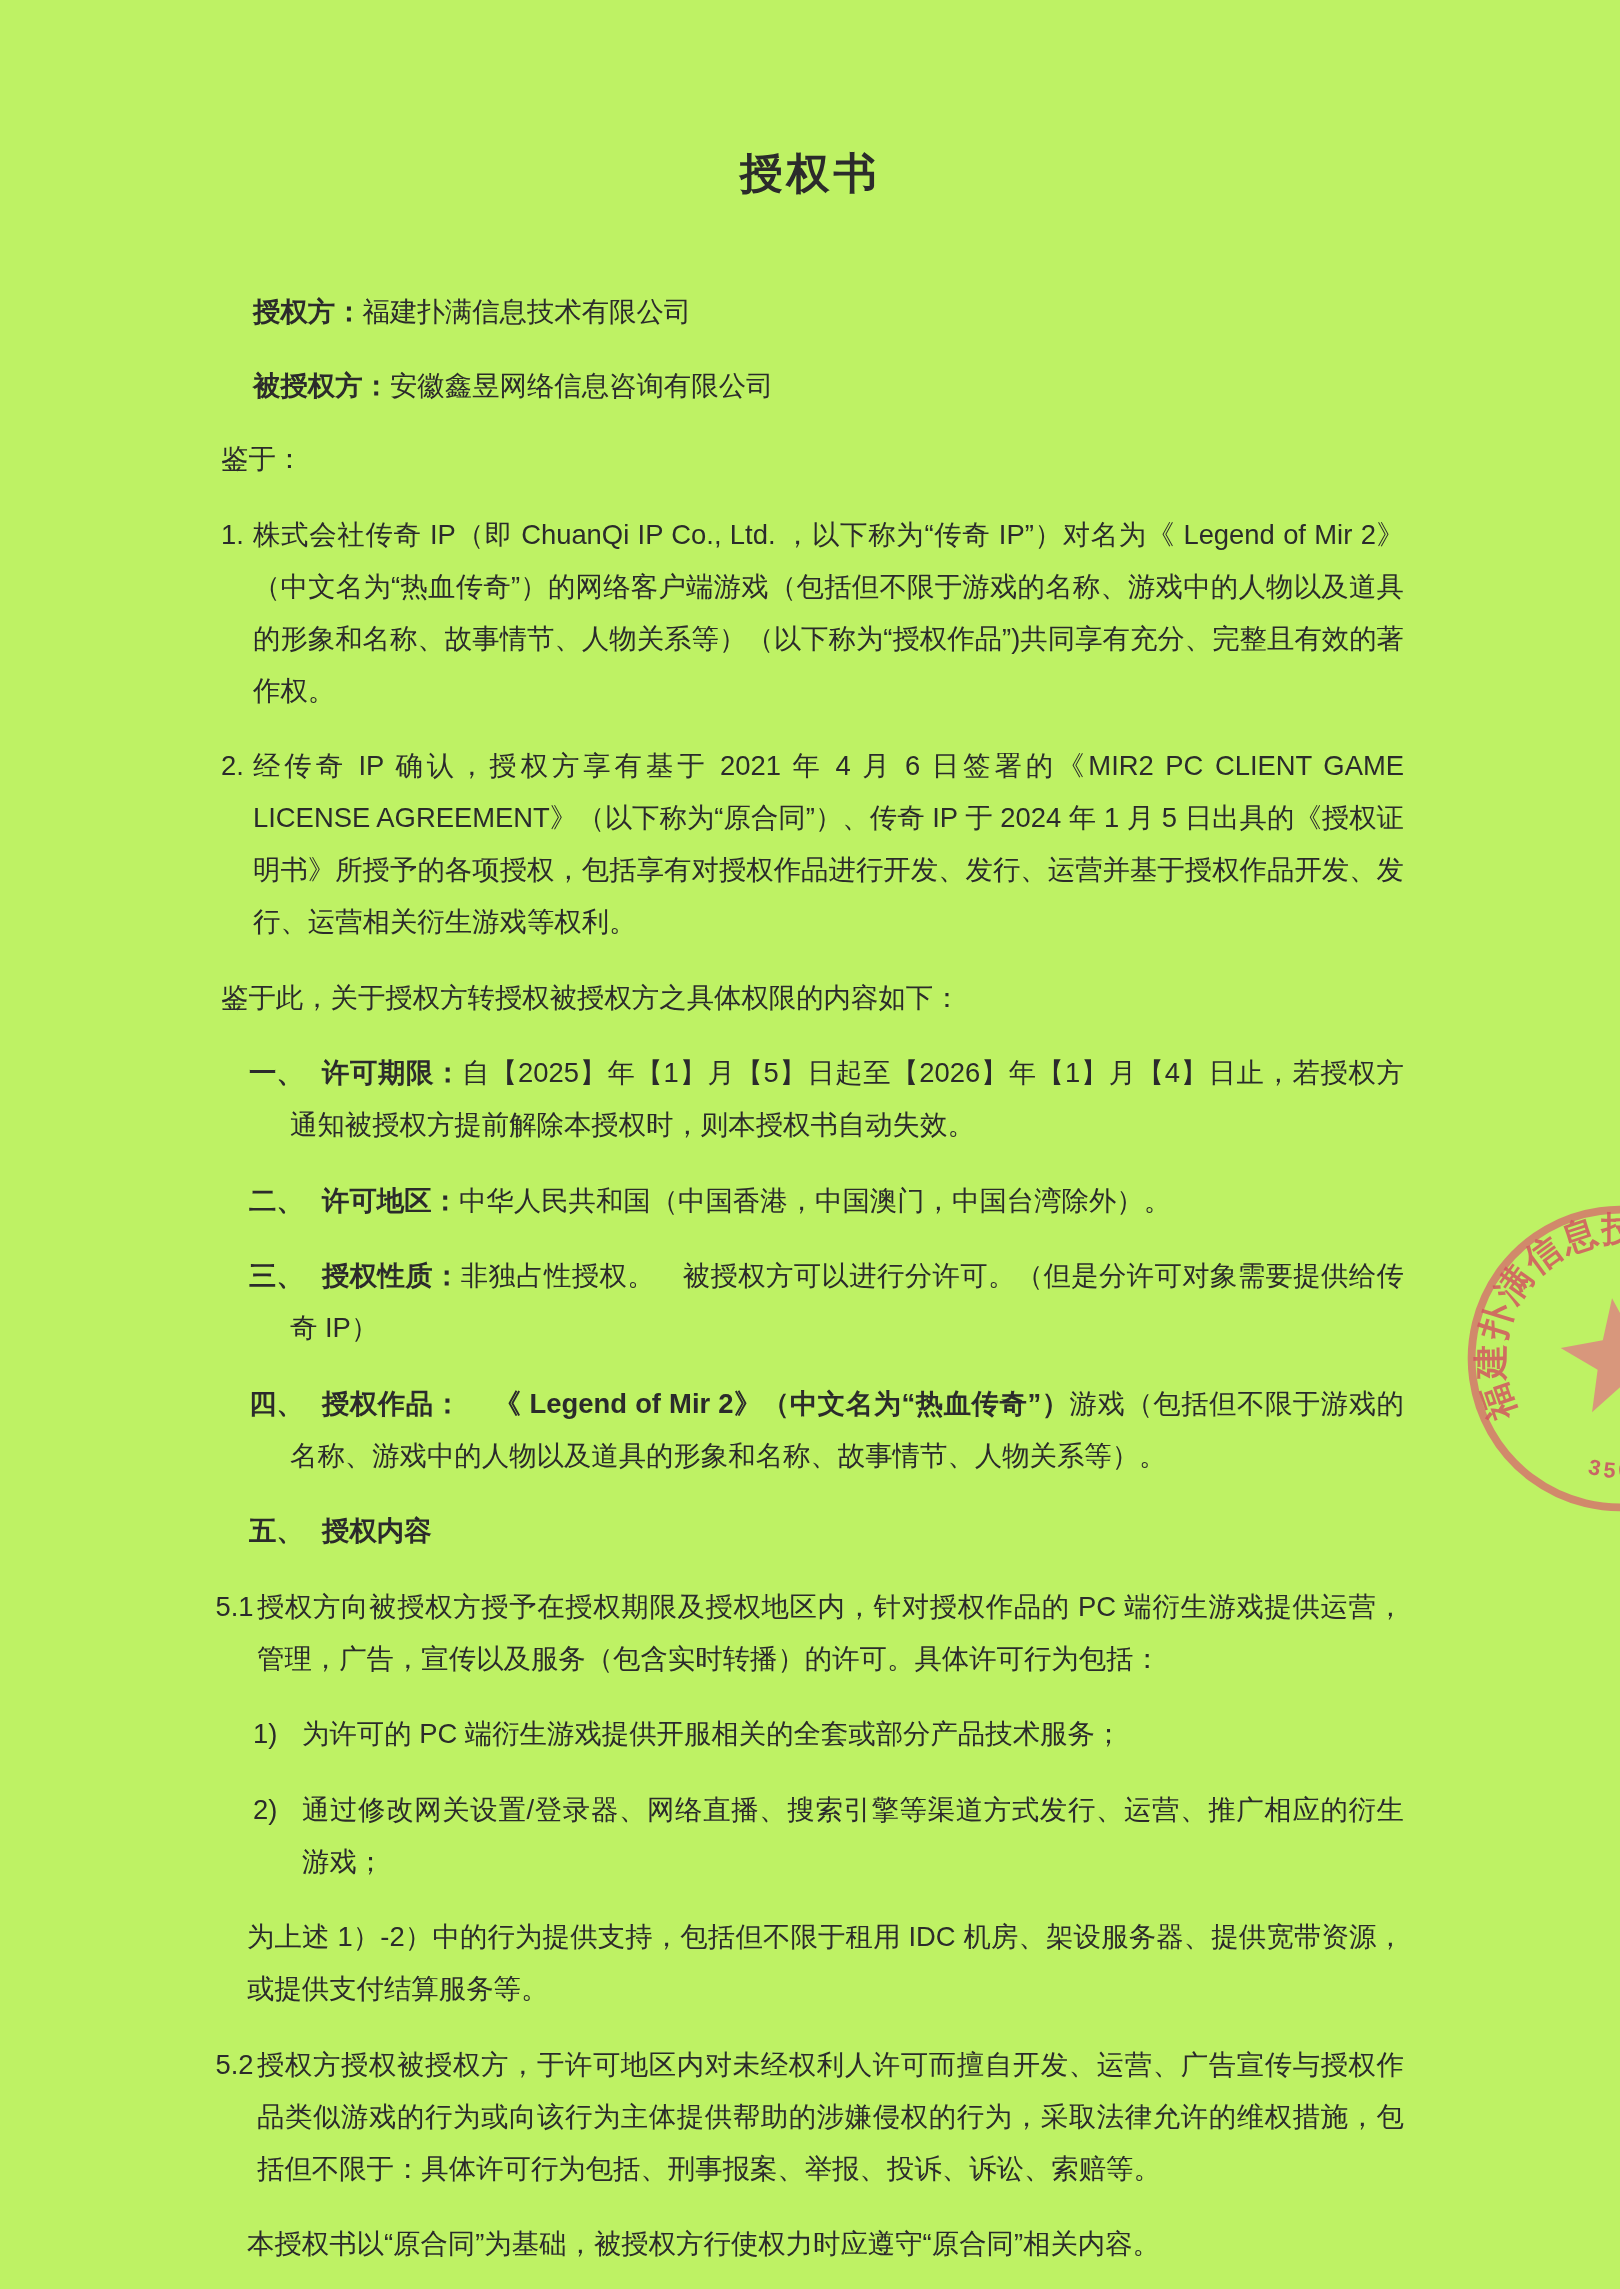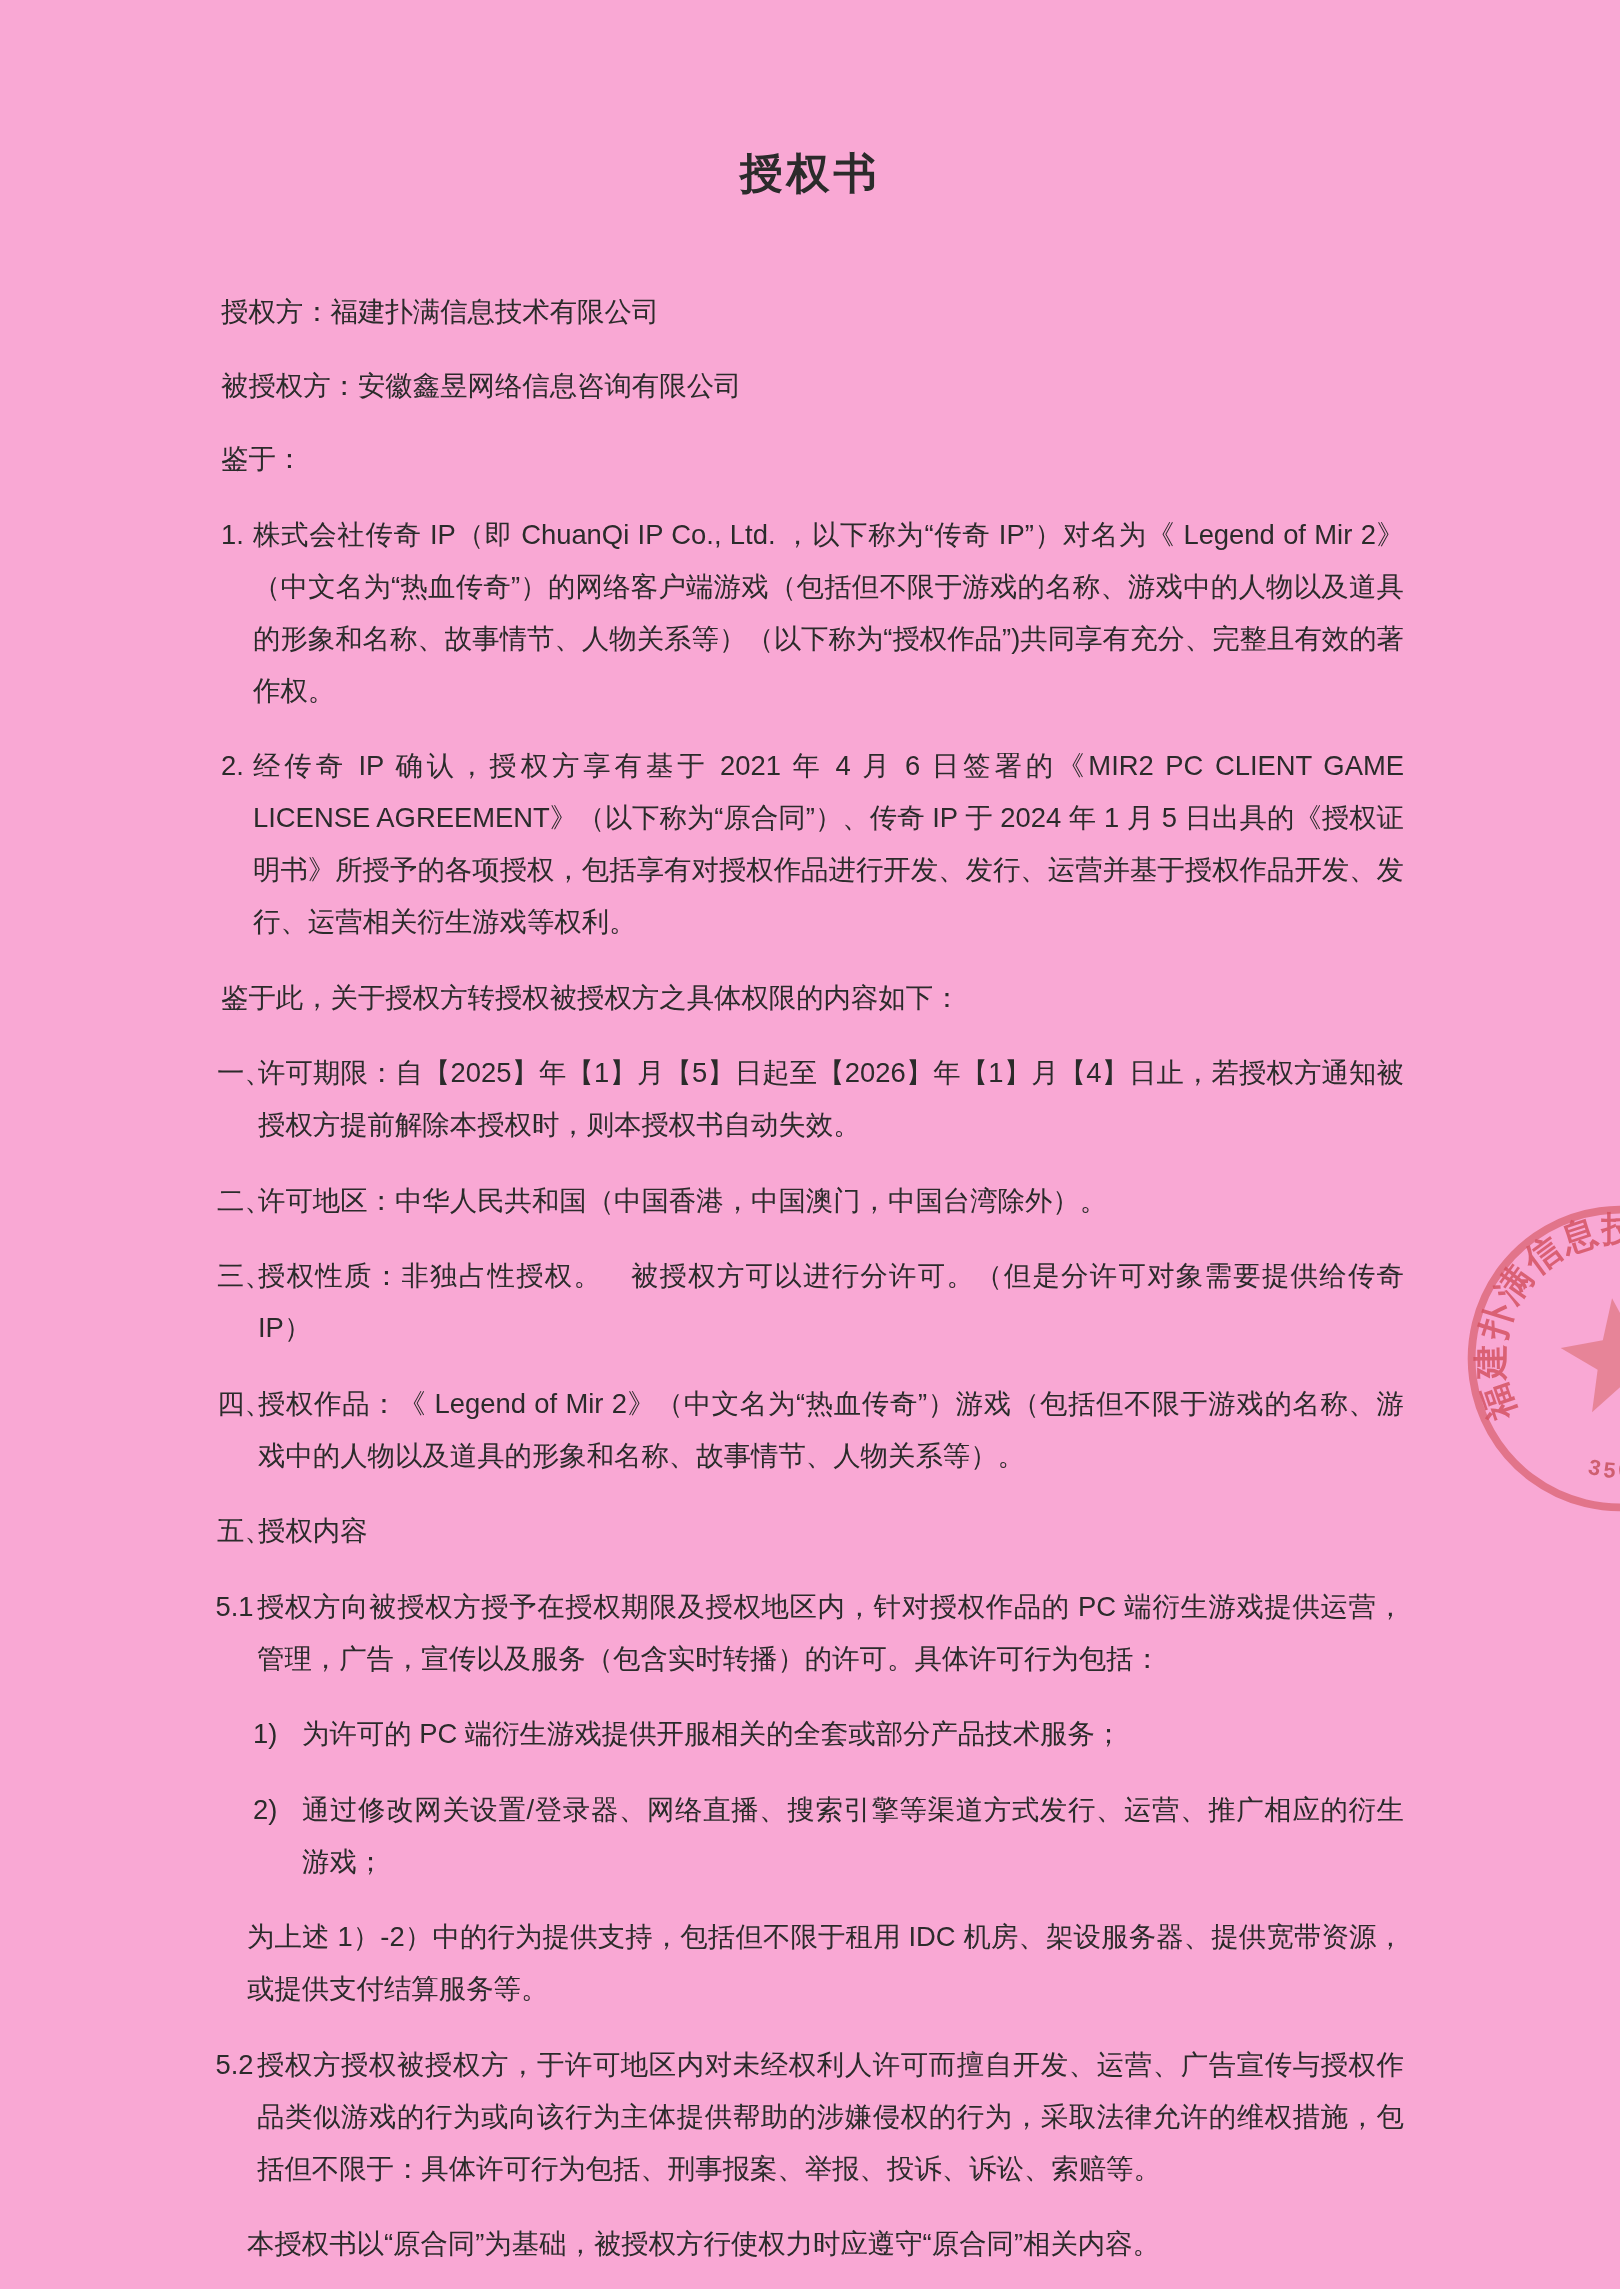--- a/index.html
+++ b/index.html
@@ -1,22 +1,22 @@
 <!DOCTYPE html>
 <html><head>
 <meta charset="utf-8">
 <style>
   html,body { margin:0; padding:0; background:#888; }
   .page {
     width:1620px; height:2290px; position:relative; overflow:hidden;
-    margin:0 auto; background:#f9a8d4; color:#2b2b2b;
+    margin:0 auto; background:#bef264; color:#2b2b2b;
     font-family:"Liberation Sans", sans-serif;
     font-size:27.4px; line-height:52px;
   }
-  .b { font-weight:normal; }
+  .b { font-weight:bold;margin-left:32px; }
   .title {
     margin:0; padding-top:143px; text-align:center;
     font-size:43px; line-height:61px; font-weight:bold; letter-spacing:3.9px;
   }
   .party { margin:0 0 0 221px; }
   .p-first { margin-top:82px; }
   .party + .party { margin-top:21.6px; }
   .whereas-heading { margin:21.6px 0 0 221px; }
   .witem { display:flex; margin:23.5px 0 0 221px; width:1183px; }
   .witem .num { flex:none; width:32px; }

